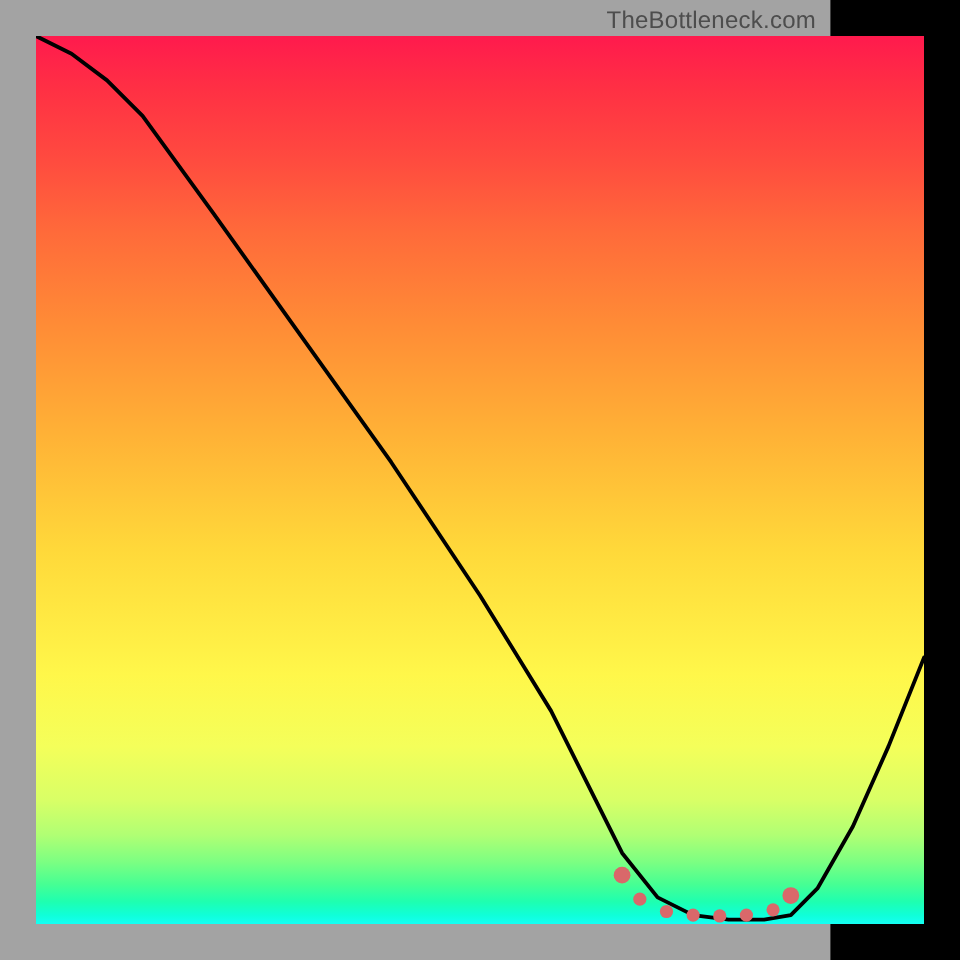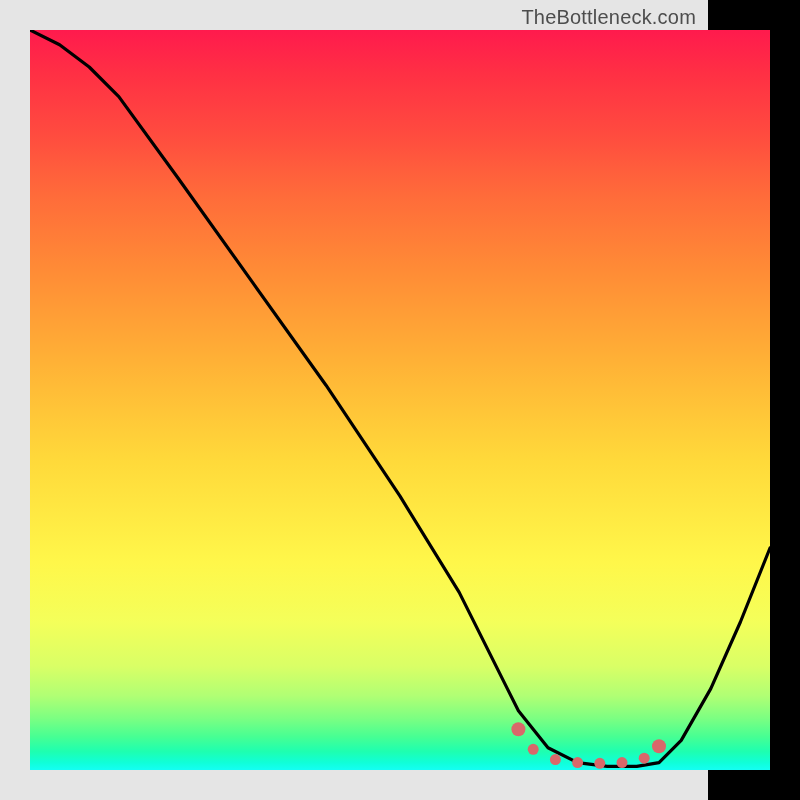--- a/index.html
+++ b/index.html
@@ -10,22 +10,21 @@
     background: #000;
     overflow: hidden;
     font-family: Arial, Helvetica, sans-serif;
   }
   .frame {
     position: absolute;
     left: 0;
     top: 0;
     width: 692px;
     height: 800px;
-    background: #e5e5e5;
-    padding-left: 16px;
+    background: #a3a3a3;
   }
   .plot {
     position: absolute;
     left: 30px;
     top: 30px;
     width: 740px;
     height: 740px;
     
     background: linear-gradient(
       to bottom,

